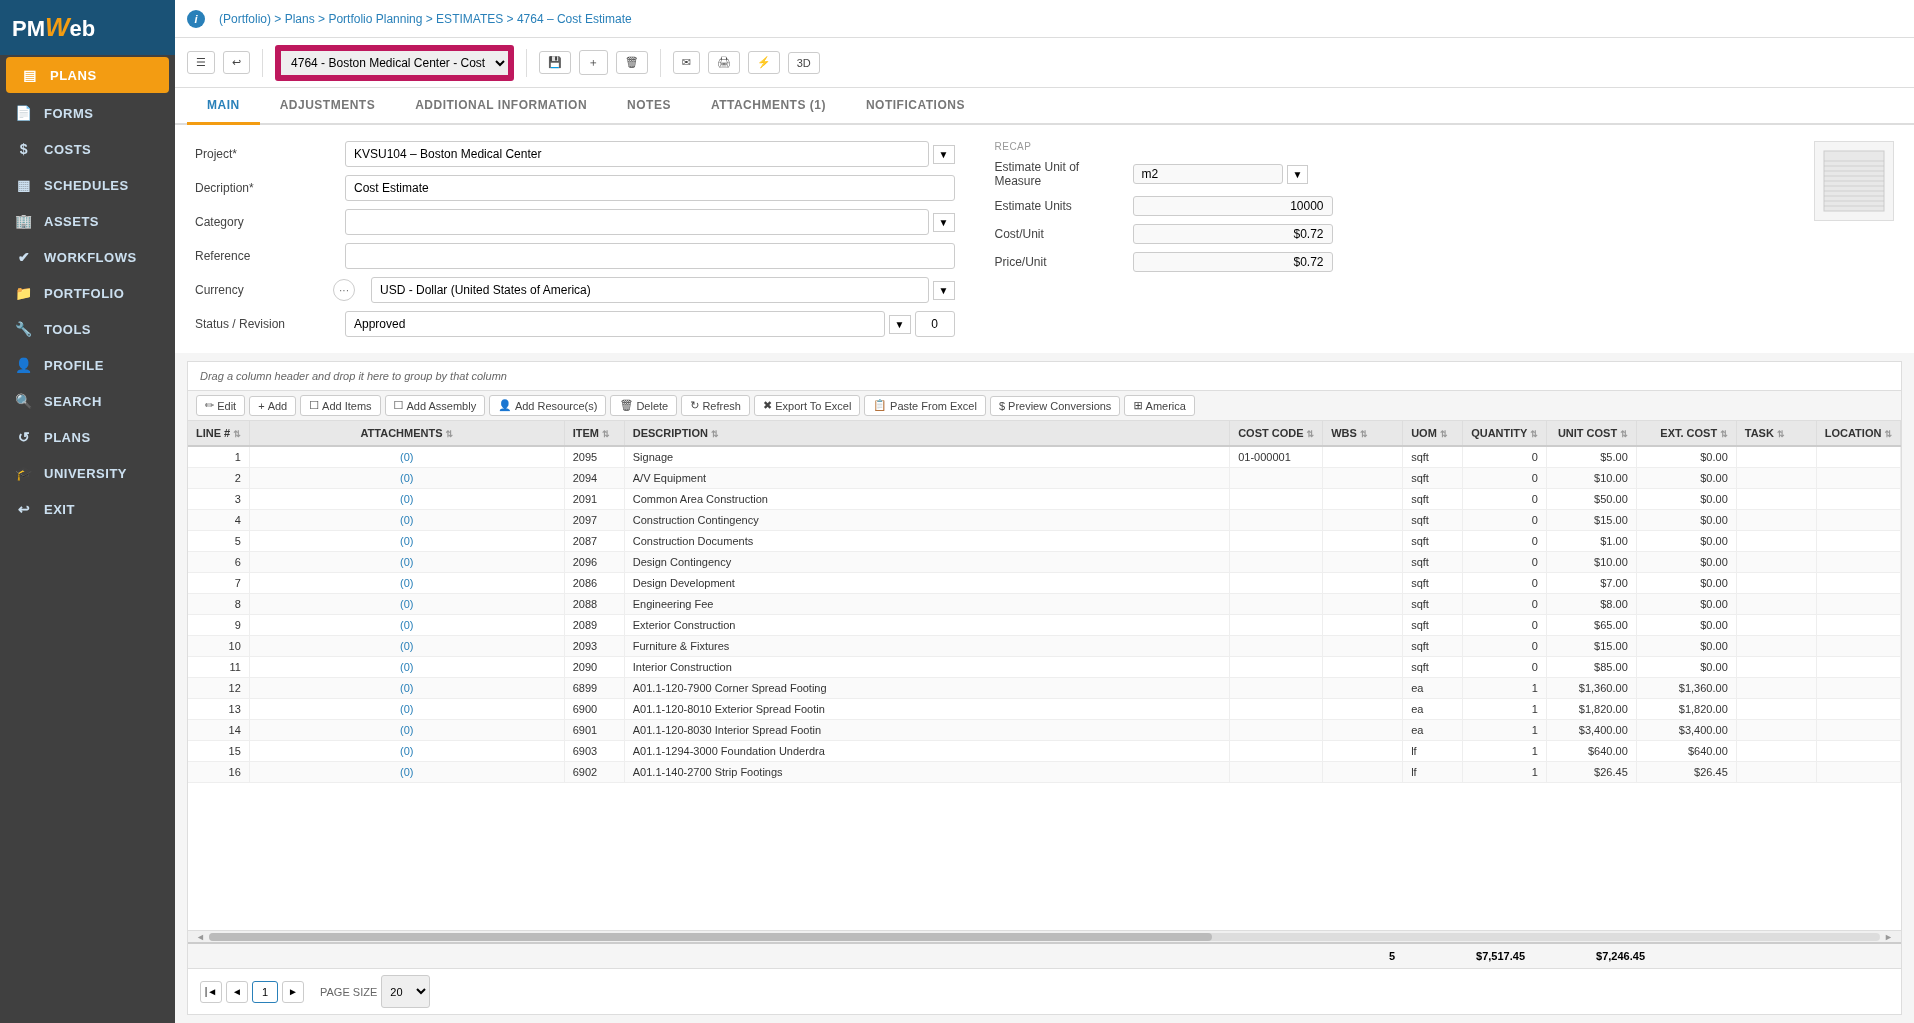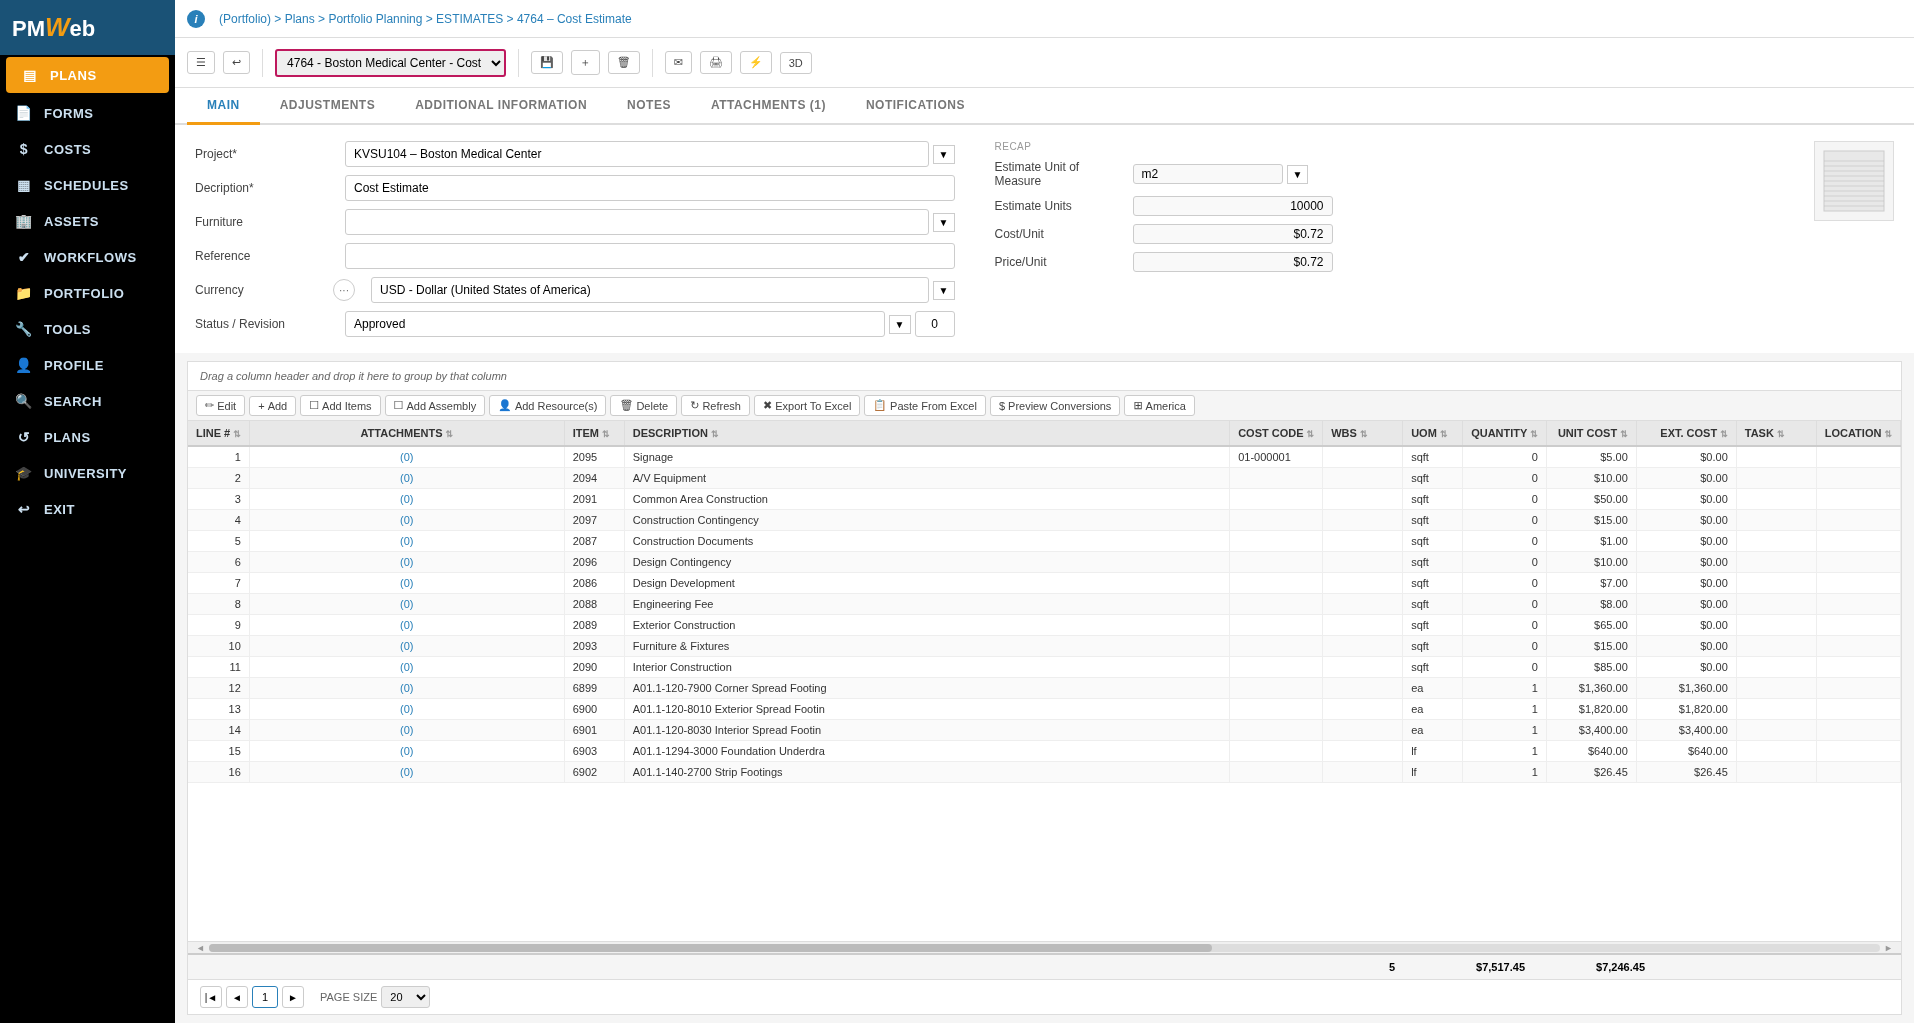--- a/index.html
+++ b/index.html
@@ -1,21 +1,21 @@
 <!DOCTYPE html>
 <html><head>
   <meta charset="utf-8">
   <style>
     * { box-sizing: border-box; margin: 0; padding: 0; }
     body { font-family: Arial, sans-serif; font-size: 12px; background: #f0f0f0; display: flex; height: 1023px; overflow: hidden; }
 
     
     #sidebar {
       width: 175px;
-      background: #000000;
+      background: #404040;
       display: flex;
       flex-direction: column;
       flex-shrink: 0;
       height: 100%;
     }
     #logo-area {
       background: #1a5276;
       padding: 10px 12px;
       display: flex;
       align-items: center;
@@ -100,21 +100,21 @@
       border-radius: 3px;
       padding: 4px 8px;
       cursor: pointer;
       display: flex;
       align-items: center;
       gap: 4px;
       font-size: 11px;
       color: #444;
     }
     .toolbar-select {
-      border: 2px solid #be185d;
+      border: 6px solid #be185d;
       border-radius: 3px;
       padding: 4px 6px;
       font-size: 12px;
       min-width: 200px;
     }
     .toolbar-divider { width: 1px; height: 28px; background: #ddd; margin: 0 4px; }
 
     
     #tabs {
       background: white;
@@ -320,21 +320,21 @@
     .page-num {
       border: 1px solid #2980b9;
       background: white;
       border-radius: 3px;
       width: 26px; height: 22px;
       text-align: center;
       font-size: 11px;
     }
     .page-size-select {
       border: 1px solid #ccc; border-radius: 3px;
-      padding: 2px 4px; font-size: 11px; height: 22px;
+      padding: 2px 4px; font-size: 11px; height: 33px;
     }
 
     .scrollbar-area {
       height: 12px;
       background: #f0f0f0;
       border-top: 1px solid #ddd;
       display: flex;
       align-items: center;
       padding: 0 4px;
     }
@@ -476,21 +476,21 @@
         <div style="display:flex;flex:1;gap:4px;align-items:center;">
           <input class="form-input" type="text" value="KVSU104 – Boston Medical Center" style="flex: 1 1 0%;">
           <span style="border:1px solid #ccc;padding:3px 5px;cursor:pointer;font-size:10px;">▼</span>
         </div>
       </div>
       <div class="form-row">
         <span class="form-label">Decription*</span>
         <input class="form-input" type="text" style="flex: 1 1 0%;" value="Cost Estimate">
       </div>
       <div class="form-row">
-        <span class="form-label">Furniture</span>
+        <span class="form-label">Category</span>
         <div style="display:flex;flex:1;gap:4px;align-items:center;">
           <input class="form-input" type="text" style="flex: 1 1 0%;" value="">
           <span style="border:1px solid #ccc;padding:3px 5px;cursor:pointer;font-size:10px;">▼</span>
         </div>
       </div>
       <div class="form-row">
         <span class="form-label">Reference</span>
         <input class="form-input" type="text" style="flex: 1 1 0%;" value="">
       </div>
       <div class="form-row">

